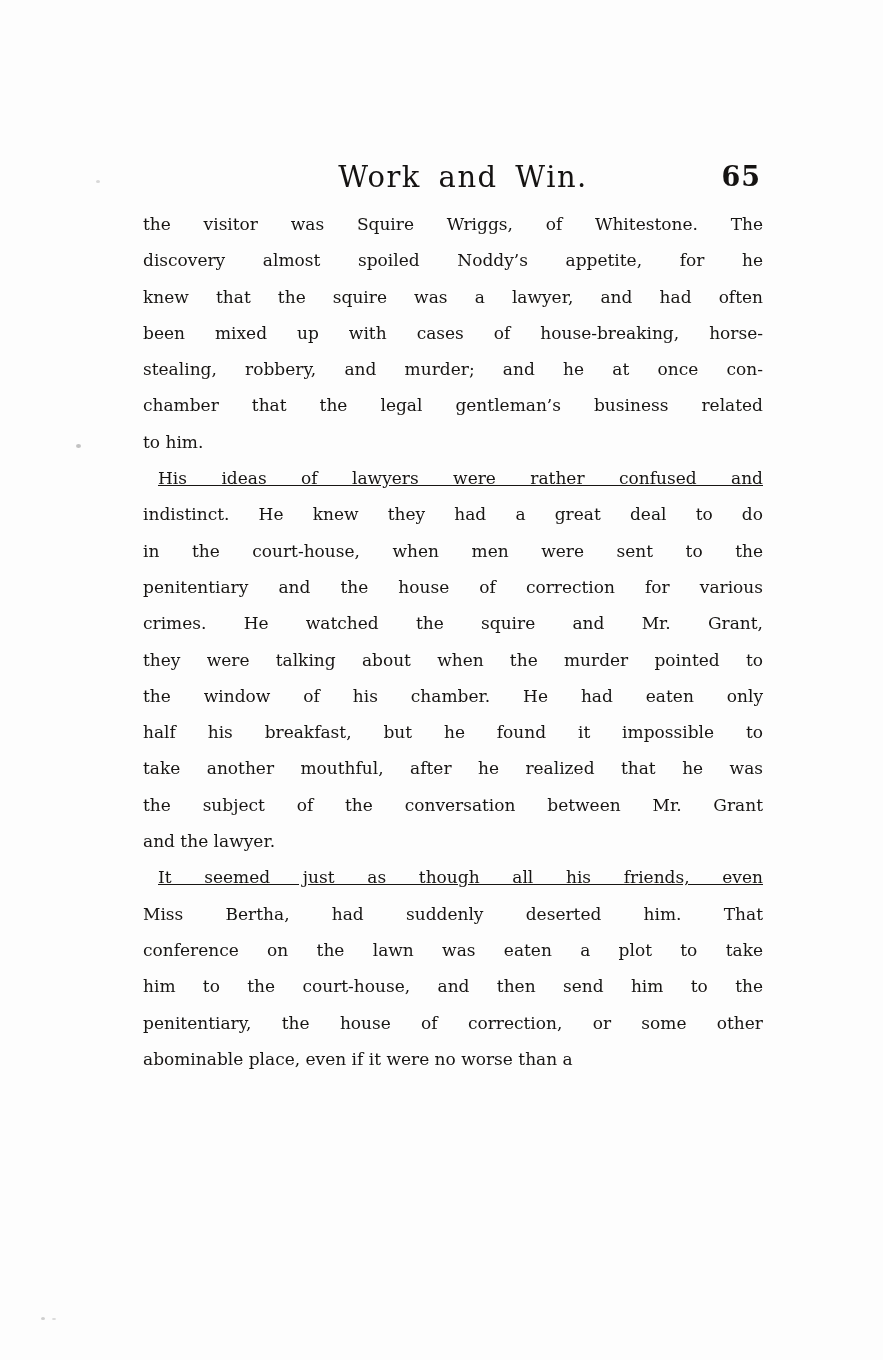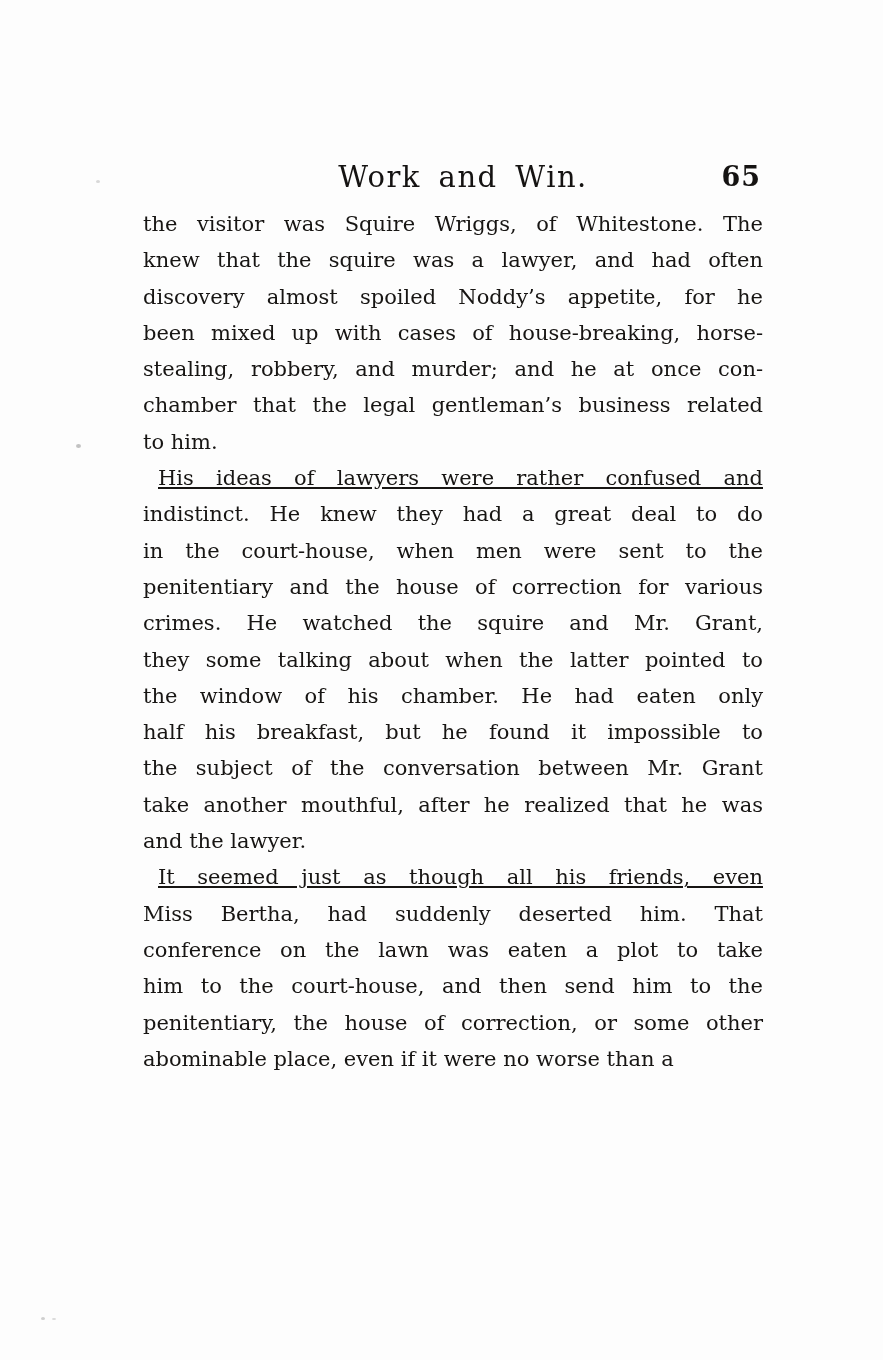--- a/index.html
+++ b/index.html
@@ -44,21 +44,21 @@
     letter-spacing: 1px;
     color: #151312;
     font-weight: bold;
   }
   
   .body-text {
     position: absolute;
     left: 143px;
     top: 206px;
     width: 620px;
-    font-size: 21px;
+    font-size: 17px;
     line-height: 36.3px;
     color: #171513;
   }
   .line {
     text-align: justify;
     text-align-last: justify;
     white-space: normal;
   }
   .line.para-last {
     text-align-last: left;
@@ -83,36 +83,36 @@
 
 <div class="page">
 
   <div class="header">
     <span class="running-title">Work and Win.</span>
     <span class="page-number">65</span>
   </div>
 
   <div class="body-text">
       <div class="line">the visitor was Squire Wriggs, of Whitestone.  The</div>
+      <div class="line">discovery almost spoiled Noddy’s appetite, for he</div>
       <div class="line">knew that the squire was a lawyer, and had often</div>
-      <div class="line">discovery almost spoiled Noddy’s appetite, for he</div>
       <div class="line">been mixed up with cases of house-breaking, horse-</div>
       <div class="line">stealing, robbery, and murder; and he at once con-</div>
       <div class="line">chamber that the legal gentleman’s business related</div>
       <div class="line para-last">to him.</div>
       <div class="line indent">His ideas of lawyers were rather confused and</div>
       <div class="line">indistinct.  He knew they had a great deal to do</div>
       <div class="line">in the court-house, when men were sent to the</div>
       <div class="line">penitentiary and the house of correction for various</div>
       <div class="line">crimes.  He watched the squire and Mr. Grant,</div>
-      <div class="line">they some talking about when the latter pointed to</div>
+      <div class="line">they were talking about when the murder pointed to</div>
       <div class="line">the window of his chamber.  He had eaten only</div>
       <div class="line">half his breakfast, but he found it impossible to</div>
+      <div class="line">take another mouthful, after he realized that he was</div>
       <div class="line">the subject of the conversation between Mr. Grant</div>
-      <div class="line">take another mouthful, after he realized that he was</div>
       <div class="line para-last">and the lawyer.</div>
       <div class="line indent">It seemed just as though all his friends, even</div>
       <div class="line">Miss Bertha, had suddenly deserted him.  That</div>
       <div class="line">conference on the lawn was eaten a plot to take</div>
       <div class="line">him to the court-house, and then send him to the</div>
       <div class="line">penitentiary, the house of correction, or some other</div>
       <div class="line para-last">abominable place, even if it were no worse than a</div>
     </div>
 
   <div class="speck s1"></div>

